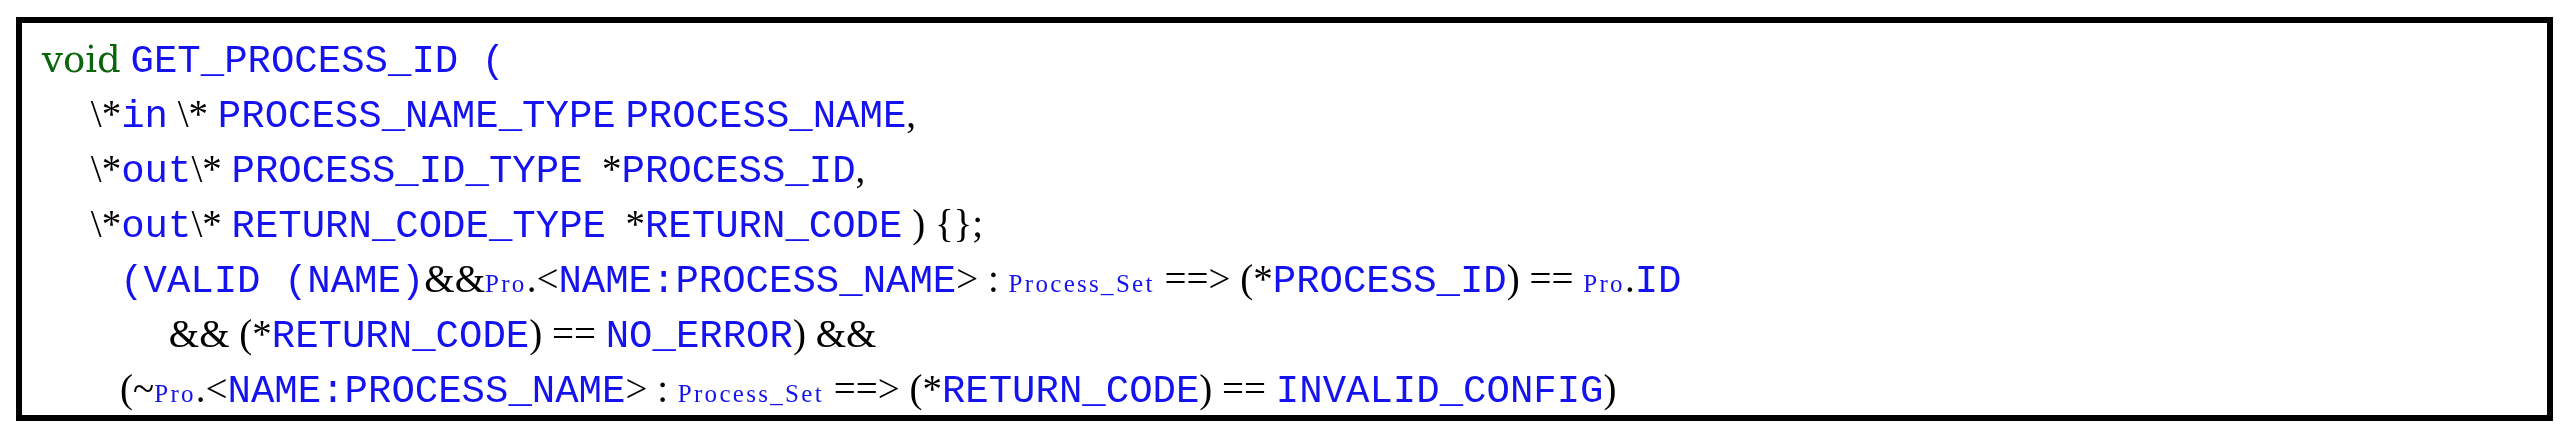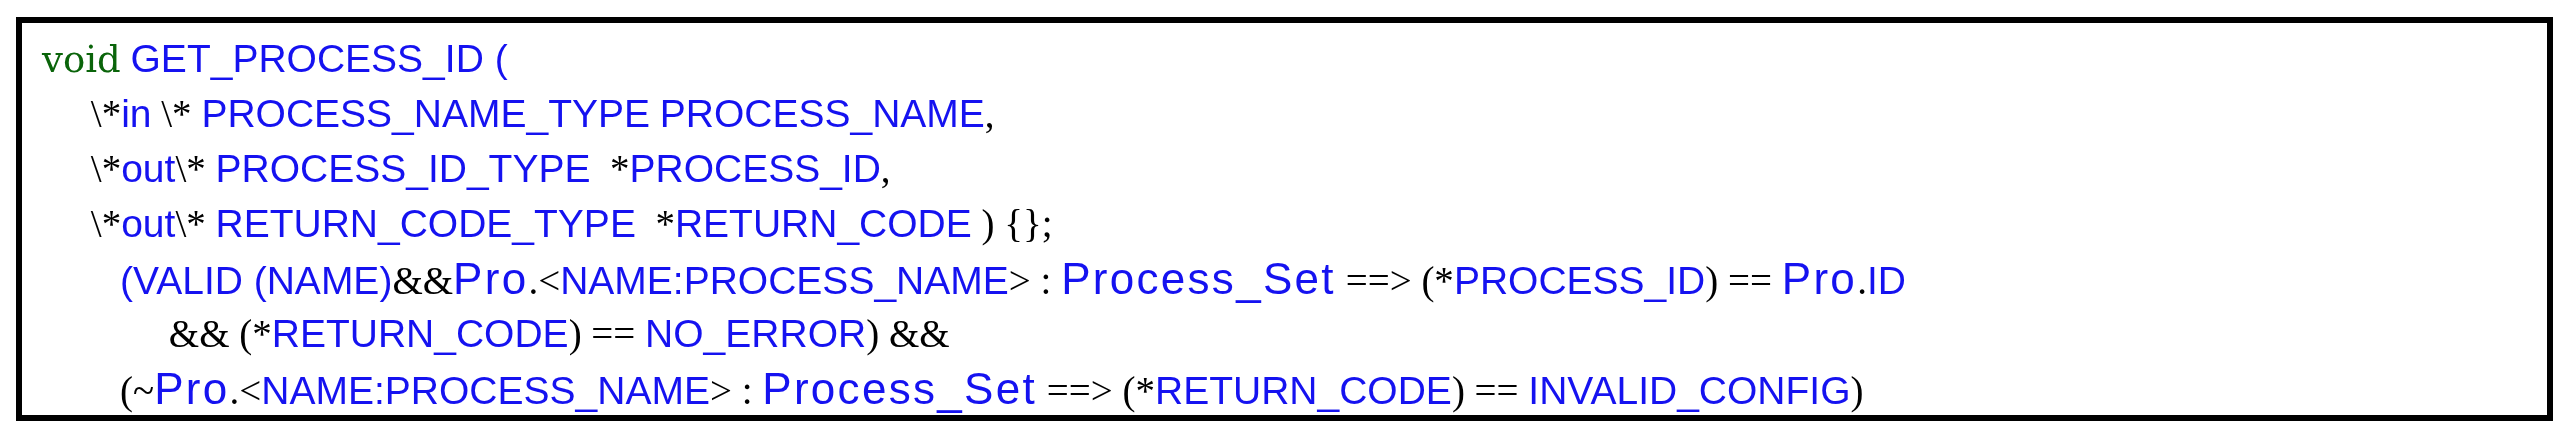--- a/index.html
+++ b/index.html
@@ -32,30 +32,30 @@
     height: 55px;
   }
   .seg-kw {
     color: var(--kw-color, #0a640a);
     font-weight: normal;
     font-family: "DejaVu Serif", serif;
     font-size: 37px;
   }
   .seg-id {
     color: var(--id-color, #1512f0);
-    font-family: Liberation Sans, sans-serif;
+    font-family: Liberation Mono, monospace;
   }
   .seg-pl {
     color: var(--pl-color, #000000);
     font-family: "Liberation Serif", serif;
   }
   .seg-mono {
     color: var(--id-color, #1512f0);
-    font-family: Liberation Sans, sans-serif;
-    font-size: 44px;
+    font-family: Liberation Serif, serif;
+    font-size: 25px;
     letter-spacing: 2.3px;
   }
 </style>
 </head>
 <body>
 
 <div class="listing-frame">
   <div class="code-listing"><div class="code-line"><span class="seg-kw">void</span><span class="seg-pl"> </span><span class="seg-id">GET_PROCESS_ID</span><span class="seg-id"> (</span></div><div class="code-line"><span class="seg-pl">     </span><span class="seg-pl">\*</span><span class="seg-id">in</span><span class="seg-pl"> \* </span><span class="seg-id">PROCESS_NAME_TYPE</span><span class="seg-pl"> </span><span class="seg-id">PROCESS_NAME</span><span class="seg-pl">,</span></div><div class="code-line"><span class="seg-pl">     </span><span class="seg-pl">\*</span><span class="seg-id">out</span><span class="seg-pl">\* </span><span class="seg-id">PROCESS_ID_TYPE</span><span class="seg-pl">  *</span><span class="seg-id">PROCESS_ID</span><span class="seg-pl">,</span></div><div class="code-line"><span class="seg-pl">     </span><span class="seg-pl">\*</span><span class="seg-id">out</span><span class="seg-pl">\* </span><span class="seg-id">RETURN_CODE_TYPE</span><span class="seg-pl">  *</span><span class="seg-id">RETURN_CODE</span><span class="seg-pl"> ) {};</span></div><div class="code-line"><span class="seg-pl">        </span><span class="seg-id">(VALID (NAME)</span><span class="seg-pl">&amp;&amp;</span><span class="seg-mono">Pro</span><span class="seg-pl">.</span><span class="seg-pl">&lt;</span><span class="seg-id">NAME:PROCESS_NAME</span><span class="seg-pl">&gt;</span><span class="seg-pl"> : </span><span class="seg-mono">Process_Set</span><span class="seg-pl"> ==&gt; </span><span class="seg-pl">(*</span><span class="seg-id">PROCESS_ID</span><span class="seg-pl">) == </span><span class="seg-mono">Pro</span><span class="seg-pl">.</span><span class="seg-id">ID</span></div><div class="code-line"><span class="seg-pl">             </span><span class="seg-pl">&amp;&amp; (*</span><span class="seg-id">RETURN_CODE</span><span class="seg-pl">) == </span><span class="seg-id">NO_ERROR</span><span class="seg-pl">) &amp;&amp;</span></div><div class="code-line"><span class="seg-pl">        </span><span class="seg-pl">(~</span><span class="seg-mono">Pro</span><span class="seg-pl">.</span><span class="seg-pl">&lt;</span><span class="seg-id">NAME:PROCESS_NAME</span><span class="seg-pl">&gt;</span><span class="seg-pl"> : </span><span class="seg-mono">Process_Set</span><span class="seg-pl"> ==&gt; </span><span class="seg-pl">(*</span><span class="seg-id">RETURN_CODE</span><span class="seg-pl">) == </span><span class="seg-id">INVALID_CONFIG</span><span class="seg-pl">)</span></div></div>
 </div>
 

